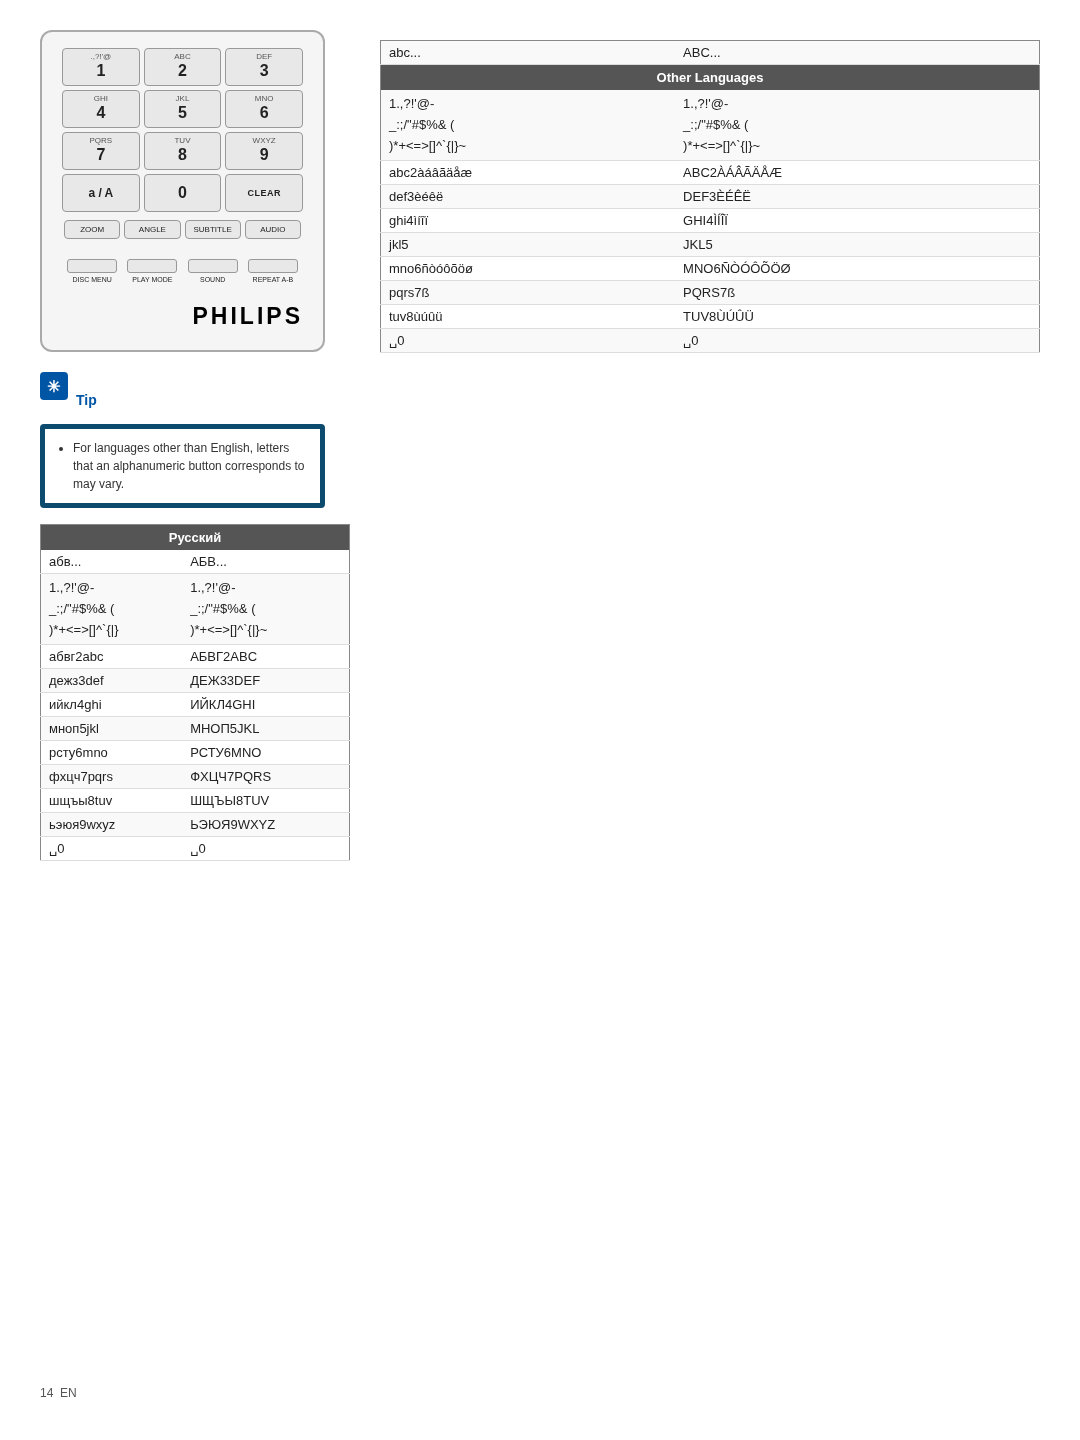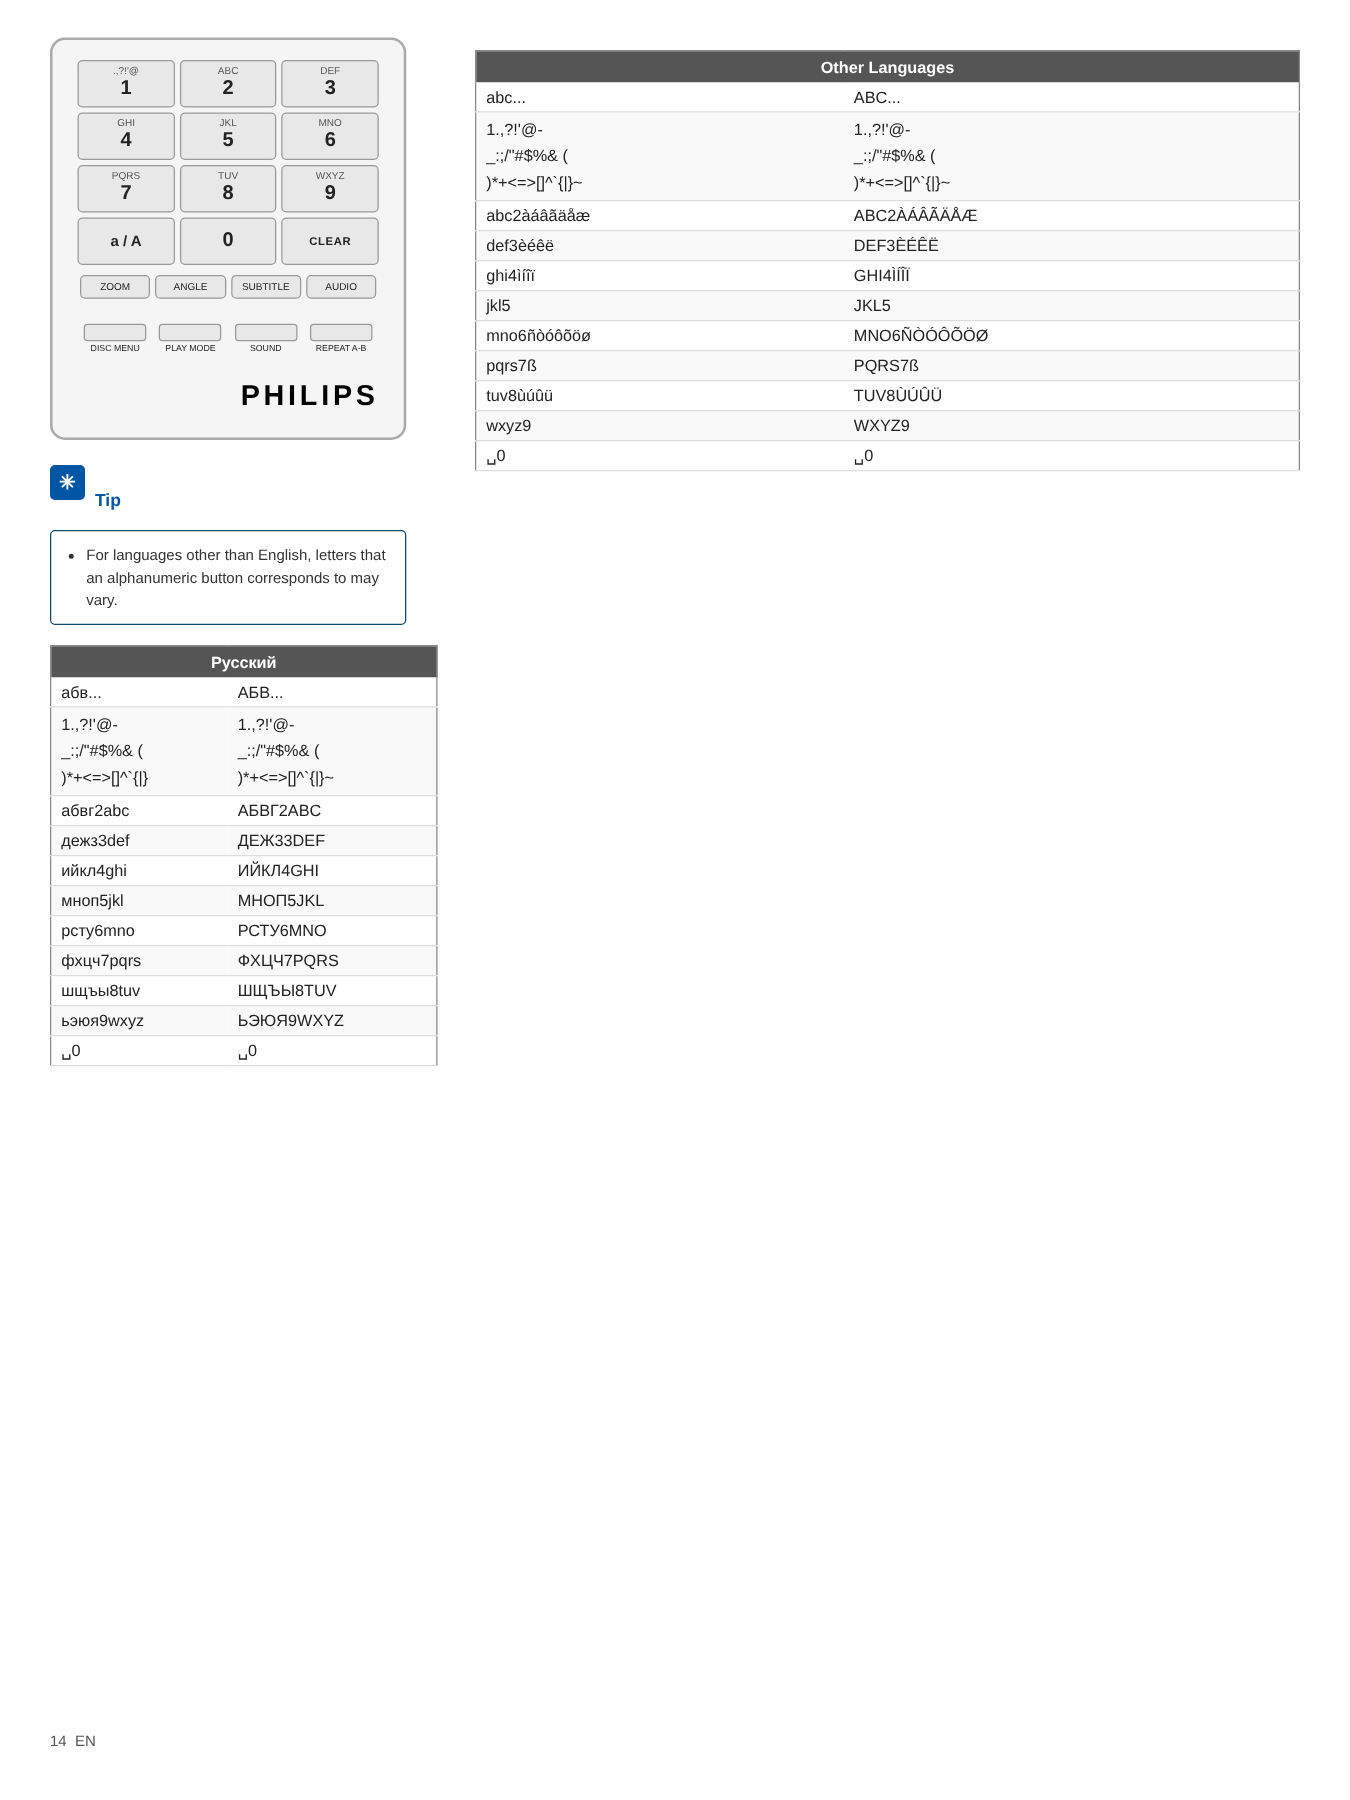--- a/index.html
+++ b/index.html
@@ -142,21 +142,21 @@
     }
 
     .tip-label {
       color: #0055a5;
       font-weight: bold;
       font-size: 14px;
       margin-top: 20px;
     }
 
     .tip-text-section {
-      border: 1px solid #0c4a6e;
+      border: 5px solid #0c4a6e;
       border-radius: 4px;
       padding: 10px 14px;
       font-size: 12px;
       line-height: 1.5;
       color: #333;
       width: 285px;
     }
 
     .tip-text-section ul {
       padding-left: 14px;
@@ -382,25 +382,25 @@
           </tbody>
       </table>
     </div>
   </div>
 
   <div class="right-section">
     <div class="table-section">
       <table class="lang-table">
         <thead>
           <tr>
-            <th colspan="2">Other Languages</th>
+            <td class="header-row col-header">abc...</td>
+            <td class="header-row col-header">ABC...</td>
           </tr>
           <tr>
-            <td class="header-row col-header">abc...</td>
-            <td class="header-row col-header">ABC...</td>
+            <th colspan="2">Other Languages</th>
           </tr>
         </thead>
         <tbody id="other-tbody">
         <tr>
               <td class="symbols-cell" style="white-space: pre;">1.,?!'@-
 _:;/"#$%&amp; (
 )*+&lt;=&gt;[]^`{|}~</td>
               <td class="symbols-cell" style="white-space: pre;">1.,?!'@-
 _:;/"#$%&amp; (
 )*+&lt;=&gt;[]^`{|}~</td>
@@ -427,24 +427,20 @@
             </tr>
             <tr>
               <td>pqrs7ß</td>
               <td>PQRS7ß</td>
             </tr>
             <tr>
               <td>tuv8ùúûü</td>
               <td>TUV8ÙÚÛÜ</td>
             </tr>
             <tr>
-              <td>wxyz9</td>
-              <td>WXYZ9</td>
-            </tr>
-            <tr>
               <td>␣0</td>
               <td>␣0</td>
             </tr>
           </tbody>
       </table>
     </div>
   </div>
 </div>
 
 <div class="page-footer">

